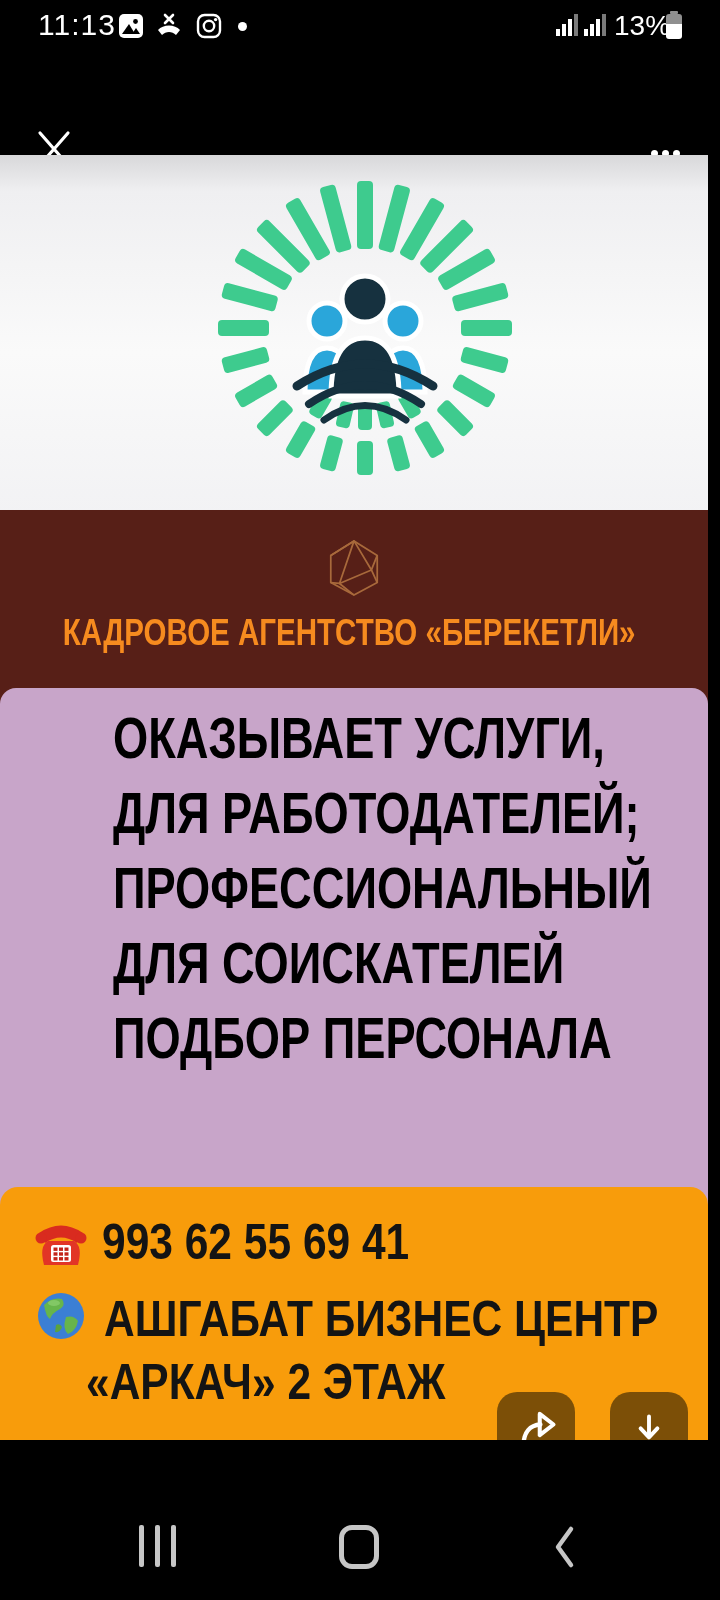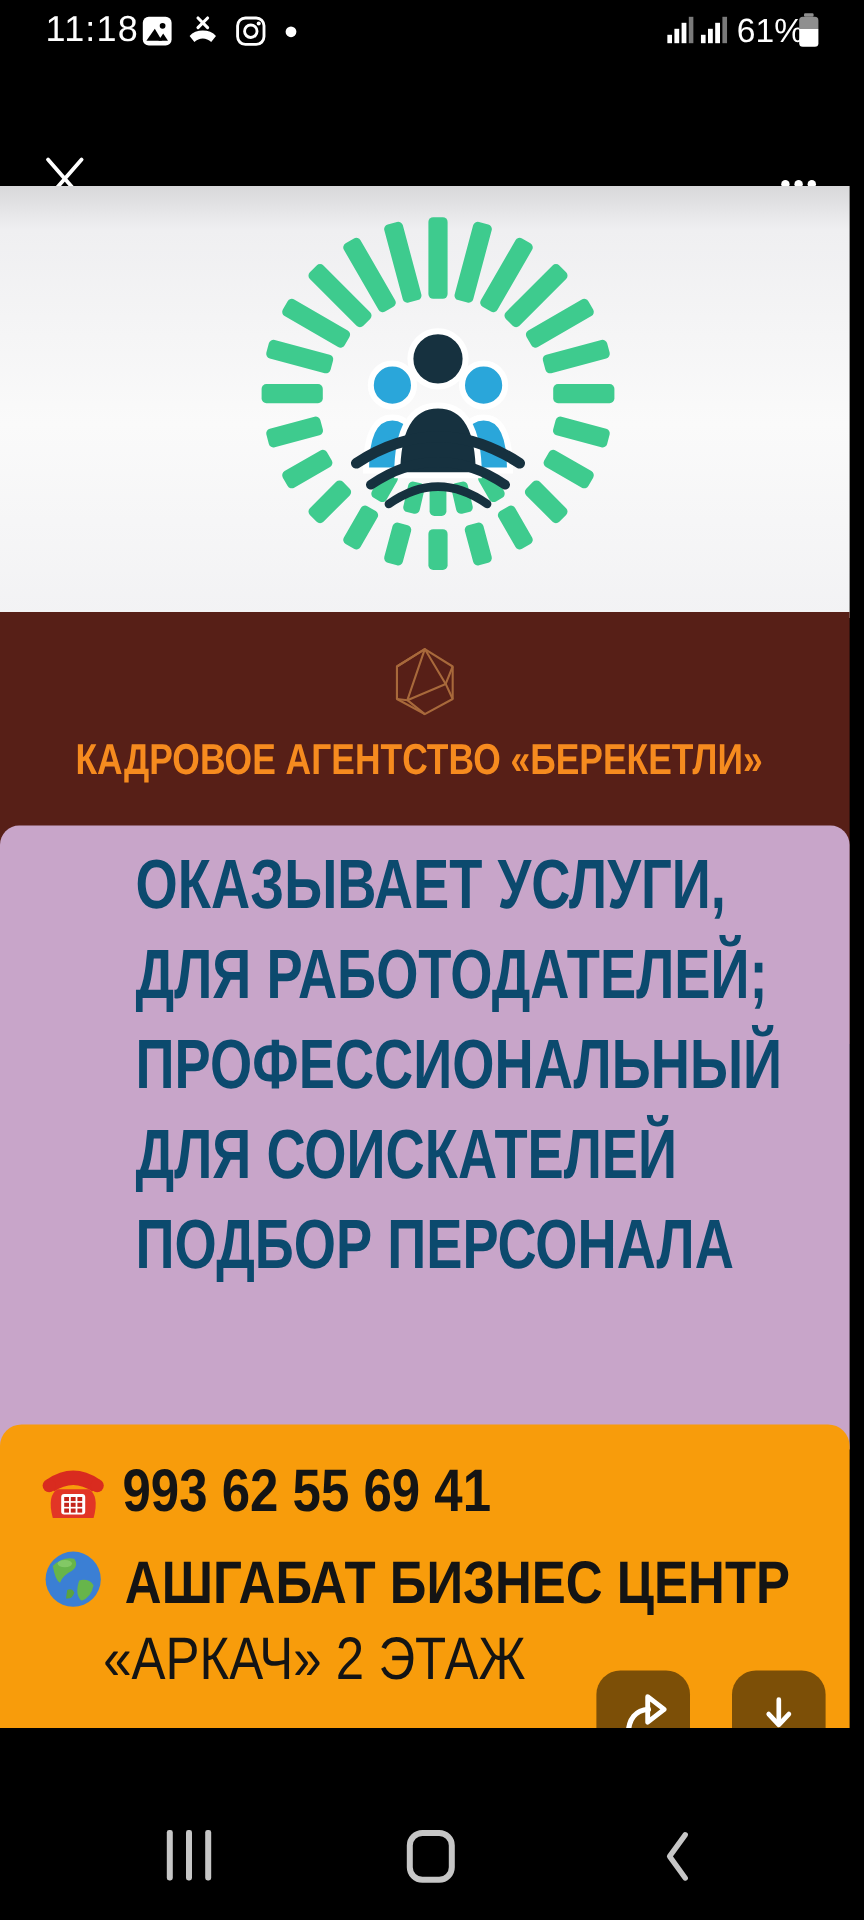--- a/index.html
+++ b/index.html
@@ -30,34 +30,34 @@
   .sec-services{top:533px;height:520px;background:#c8a5c9;border-radius:16px 16px 0 0;}
   .sec-contact{top:1032px;height:253px;background:#f89c0b;border-radius:18px 18px 0 0;}
 
   .logo-svg{position:absolute;left:215px;top:23px;}
   .hex-icon{position:absolute;left:0;top:28px;width:708px;text-align:center;}
   .brand-title{position:absolute;left:0;top:102px;width:568px;text-align:center;
                color:#f68b1f;font-size:36px;font-weight:700;white-space:nowrap;}
   .cond{display:inline-block;transform:scaleX(0.78);white-space:nowrap;}
   .brand-title .cond{transform:scaleX(0.82);}
 
-  .svc{color:#0c4a6e;font-weight:700;}
+  .svc{color:#000000;font-weight:700;}
   .svc-line{padding-left:113px;font-size:58px;line-height:75px;}
   .svc-line .cond{transform-origin:0 50%;}
   .svc-line.first{padding-top:12px;}
   .svc-line.center{padding-left:0;text-align:center;font-size:52px;line-height:56px;}
   .svc-line.center .cond{transform-origin:50% 50%;}
   .svc-line.gap{margin-top:8px;}
 
   .contact-row{position:absolute;left:0;display:flex;align-items:center;color:#141414;font-weight:700;}
   .row-phone{top:26px;left:34px;gap:14px;justify-content:flex-end;}
   .row-phone .txt{font-size:50px;}
   .row-addr{top:104px;left:36px;gap:18px;align-items:flex-start;}
   .row-addr .txt{font-size:50px;line-height:56px;}
-  .addr2{position:absolute;left:86px;top:166px;color:#141414;font-weight:400;font-size:50px;}
+  .addr2{position:absolute;left:86px;top:166px;color:#141414;font-weight:700;font-size:50px;}
   .contact-row .cond,.addr2 .cond{transform:scaleX(0.85);transform-origin:0 50%;}
 
   
   .fab{position:absolute;width:78px;height:80px;border:none;border-radius:20px;
        background:rgba(22,16,6,0.55);display:flex;align-items:center;justify-content:center;cursor:pointer;}
   .fab-share{left:497px;top:1392px;}
   .fab-download{left:610px;top:1392px;}
 
   
   .nav-bar{position:absolute;left:0;top:1440px;width:720px;height:160px;background:#000;}
@@ -66,21 +66,21 @@
   .recents i{display:block;width:5px;height:42px;background:#c6c6c6;border-radius:2px;}
   .home{left:339px;width:40px;height:44px;border:5px solid #c6c6c6;border-radius:13px;box-sizing:border-box;}
   .back{left:553px;width:22px;height:44px;}
 </style>
 </head>
 <body>
 
 <div class="screen">
 
   <div class="status-bar">
-    <span class="sb-time">11:18</span>
+    <span class="sb-time">11:13</span>
     <svg class="sb-icn" style="left:118px" width="26" height="26" viewBox="0 0 26 26">
       <rect x="1" y="1" width="24" height="24" rx="5" fill="#fff"></rect>
       <path d="M4 21 L11 11 L17 21 Z" fill="#000"></path>
       <circle cx="17.5" cy="8.5" r="2.4" fill="#000"></circle>
       <path d="M14 21 L18 15 L22 21 Z" fill="#000"></path>
     </svg>
     <svg class="sb-icn" style="left:156px" width="26" height="26" viewBox="0 0 26 26">
       <path d="M9 2 L17 10 M17 2 L9 10" stroke="#fff" stroke-width="2.6" stroke-linecap="round" fill="none"></path>
       <path d="M2 17 C7 11 19 11 24 17 L20 22 C16 18 10 18 6 22 Z" fill="#fff"></path>
     </svg>
@@ -96,21 +96,21 @@
       <rect x="6" y="11" width="4" height="12" fill="#fff"></rect>
       <rect x="12" y="6" width="4" height="17" fill="#fff"></rect>
       <rect x="18" y="1" width="4" height="22" fill="#7a7a7a"></rect>
     </svg>
     <svg class="sb-icn" style="left:584px" width="22" height="24" viewBox="0 0 22 24">
       <rect x="0" y="16" width="4" height="7" fill="#fff"></rect>
       <rect x="6" y="11" width="4" height="12" fill="#fff"></rect>
       <rect x="12" y="6" width="4" height="17" fill="#fff"></rect>
       <rect x="18" y="1" width="4" height="22" fill="#7a7a7a"></rect>
     </svg>
-    <span class="sb-pct" style="left:614px">61%</span>
+    <span class="sb-pct" style="left:614px">13%</span>
     <div class="battery" style="left:666px"></div>
   </div>
 
   <div class="toolbar">
     <button class="close-btn">
       <svg width="36" height="38" viewBox="0 0 36 38">
         <path d="M4 3 L32 35 M32 3 L4 35" stroke="#fff" stroke-width="3.2" stroke-linecap="round" fill="none"></path>
       </svg>
     </button>
     <button class="more-btn">

